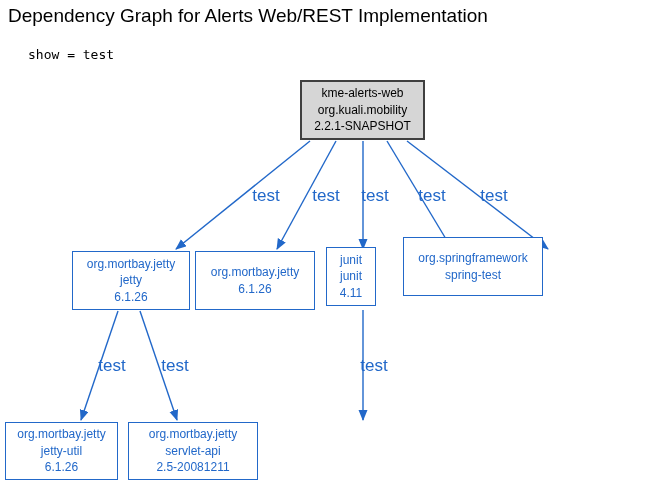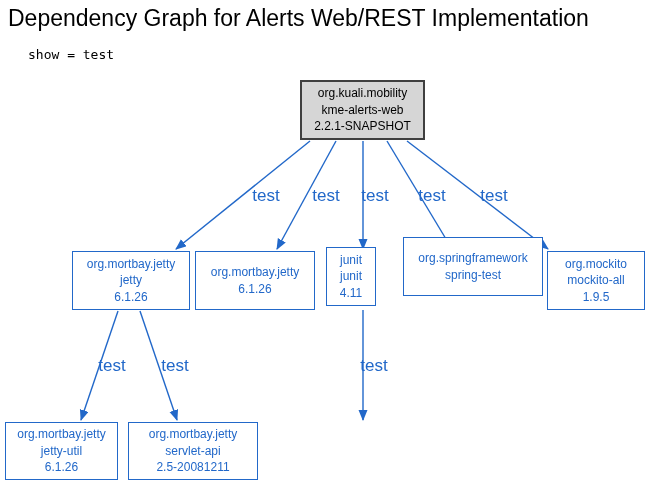--- a/index.html
+++ b/index.html
@@ -17,21 +17,21 @@
     height: 487px;
     background: var(--background);
     overflow: hidden;
     font-family: "Liberation Sans", sans-serif;
   }
   .page-title {
     position: absolute;
     left: 8px;
     top: 5px;
     margin: 0;
-    font-size: 23px;
+    font-size: 19px;
     font-weight: normal;
     color: var(--text-black);
     white-space: nowrap;
     font-family: "Liberation Sans", sans-serif;
   }
   .subtitle {
     position: absolute;
     left: 28px;
     top: 47px;
     font-family: "DejaVu Sans Mono", "Liberation Mono", monospace;
@@ -97,22 +97,22 @@
     <line x1="336" y1="141" x2="277" y2="249" marker-end="url(#arrow)"></line>
     <line x1="363" y1="141" x2="363" y2="249" marker-end="url(#arrow)"></line>
     <line x1="387" y1="141" x2="452" y2="249" marker-end="url(#arrow)"></line>
     <line x1="407" y1="141" x2="548" y2="249" marker-end="url(#arrow)"></line>
     <line x1="118" y1="311" x2="81" y2="420" marker-end="url(#arrow)"></line>
     <line x1="140" y1="311" x2="177" y2="420" marker-end="url(#arrow)"></line>
     <line x1="363" y1="310" x2="363" y2="420" marker-end="url(#arrow)"></line>
   </svg>
 
   <div class="node root" style="left:300px;top:80px;width:125px;height:60px">
+    <div>kme-alerts-web</div>
     <div>org.kuali.mobility</div>
-    <div>kme-alerts-web</div>
     <div>2.2.1-SNAPSHOT</div>
   </div>
 
   <div class="node dep" style="left:72px;top:251px;width:118px;height:59px">
     <div>org.mortbay.jetty</div>
     <div>jetty</div>
     <div>6.1.26</div>
   </div>
 
   <div class="node dep" style="left:195px;top:251px;width:120px;height:59px">
@@ -124,25 +124,20 @@
     <div>junit</div>
     <div>junit</div>
     <div>4.11</div>
   </div>
 
   <div class="node dep" style="left:403px;top:237px;width:140px;height:59px">
     <div>org.springframework</div>
     <div>spring-test</div>
   </div>
 
-  <div class="node dep" style="left:547px;top:251px;width:98px;height:59px">
-    <div>org.mockito</div>
-    <div>mockito-all</div>
-    <div>1.9.5</div>
-  </div>
 
   <div class="node dep" style="left:5px;top:422px;width:113px;height:58px">
     <div>org.mortbay.jetty</div>
     <div>jetty-util</div>
     <div>6.1.26</div>
   </div>
 
   <div class="node dep" style="left:128px;top:422px;width:130px;height:58px">
     <div>org.mortbay.jetty</div>
     <div>servlet-api</div>

